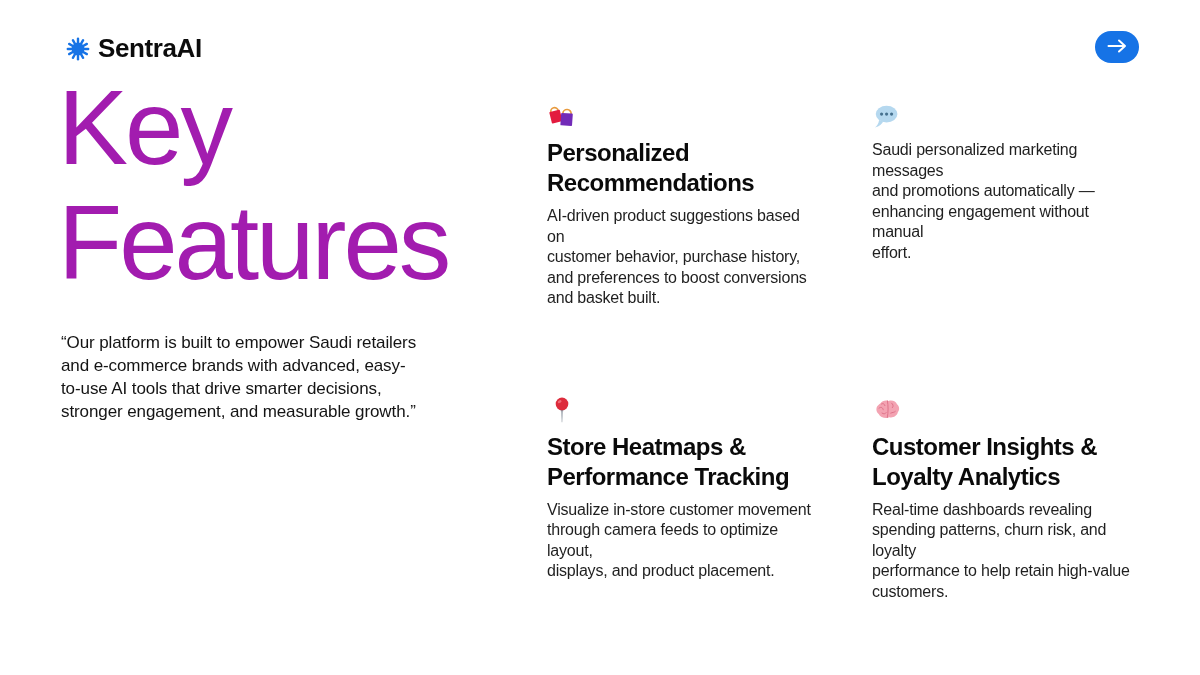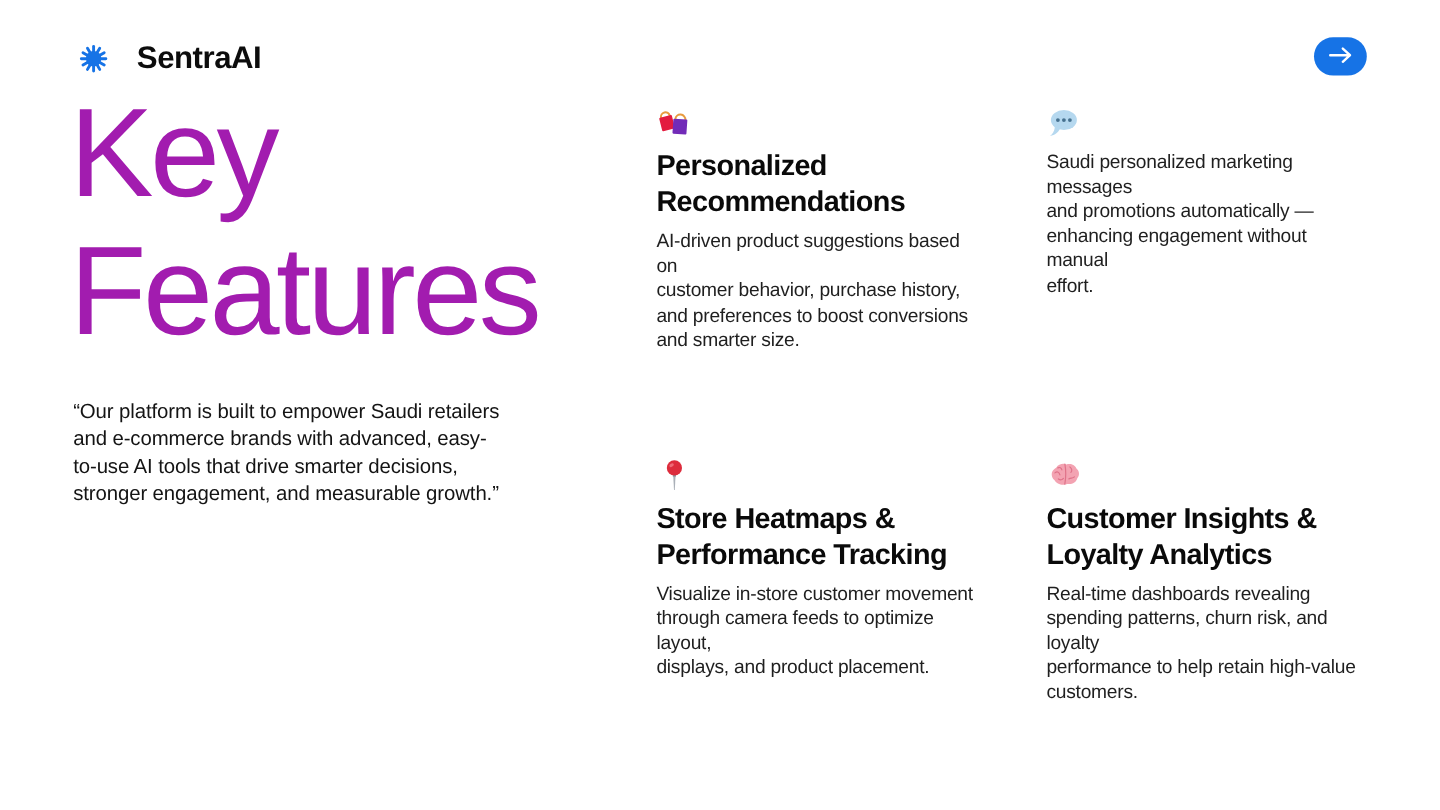--- a/index.html
+++ b/index.html
@@ -1,40 +1,40 @@
 <!DOCTYPE html>
 <html><head>
 <meta charset="utf-8">
 <style>
   * { margin:0; padding:0; box-sizing:border-box; }
   html,body { width:1200px; height:675px; background:#ffffff; overflow:hidden;
               font-family:"Liberation Sans", sans-serif; color:#0c0c0c; }
   .page { position:relative; width:1200px; height:675px; background:#fff; }
 
   
-  .logo { position:absolute; left:66px; top:33px; display:flex; align-items:center; gap:24px; }
+  .logo { position:absolute; left:66px; top:33px; display:flex; align-items:center; gap:8px; }
   .logo-mark { width:24px; height:24px; display:block; }
   .logo-name { font-size:26px; font-weight:700; letter-spacing:-0.4px; color:#0c0c0c; }
 
   .cta-button { position:absolute; left:1095px; top:31px; width:44px; height:32px;
                 background:#1673e6; border:none; border-radius:17px;
                 display:flex; align-items:center; justify-content:center; cursor:pointer; }
 
   
   .headline { position:absolute; left:58px; top:70px;
               font-size:105px; line-height:115px; font-weight:400;
               letter-spacing:-3px; white-space:pre-line; color:#a21caf; }
 
   
   .quote { position:absolute; left:61px; top:331px;
            font-size:17px; line-height:23px; letter-spacing:-0.1px;
            white-space:pre-line; color:#141414; }
 
   
-  .features { position:absolute; left:547px; top:88px;
+  .features { position:absolute; left:547px; top:102px;
               display:grid; grid-template-columns:268px 268px;
               column-gap:57px; row-gap:87px; }
   .feature-icon { height:30px; margin-bottom:6px; }
   .feature-icon svg { width:30px; height:30px; display:block; }
   .feature-title { font-size:24px; line-height:30px; font-weight:700;
                    letter-spacing:-0.5px; color:#0a0a0a; white-space:pre-line; }
   .feature-desc { margin-top:8px; font-size:16px; line-height:20.5px;
                   letter-spacing:-0.2px; color:#1f1f1f; white-space:pre-line; }
 </style>
 </head>
@@ -94,21 +94,21 @@
             <path d="M18.5 14 a5 5 0 0 1 10 0" fill="none" stroke="#e89b3e" stroke-width="2"></path>
             <rect x="16.5" y="13.5" width="14" height="15" rx="1" fill="#722bb8"></rect>
           </g>
         </svg>
       </div>
       <h3 class="feature-title">Personalized
 Recommendations</h3>
       <p class="feature-desc">AI-driven product suggestions based on
 customer behavior, purchase history,
 and preferences to boost conversions
-and smarter size.</p>
+and basket built.</p>
     </div>
 
     <div class="feature">
       <div class="feature-icon">
         <svg viewBox="0 0 36 36">
           <ellipse cx="17.5" cy="14.5" rx="13" ry="10" fill="#b5d8ef"></ellipse>
           <path d="M8.5 21.5 C8 26 6 28.5 3.5 30.5 C9 29.5 12 26.5 13.5 23.5 Z" fill="#b5d8ef"></path>
           <circle cx="11.5" cy="14.5" r="1.9" fill="#46718f"></circle>
           <circle cx="17.5" cy="14.5" r="1.9" fill="#46718f"></circle>
           <circle cx="23.5" cy="14.5" r="1.9" fill="#46718f"></circle>

